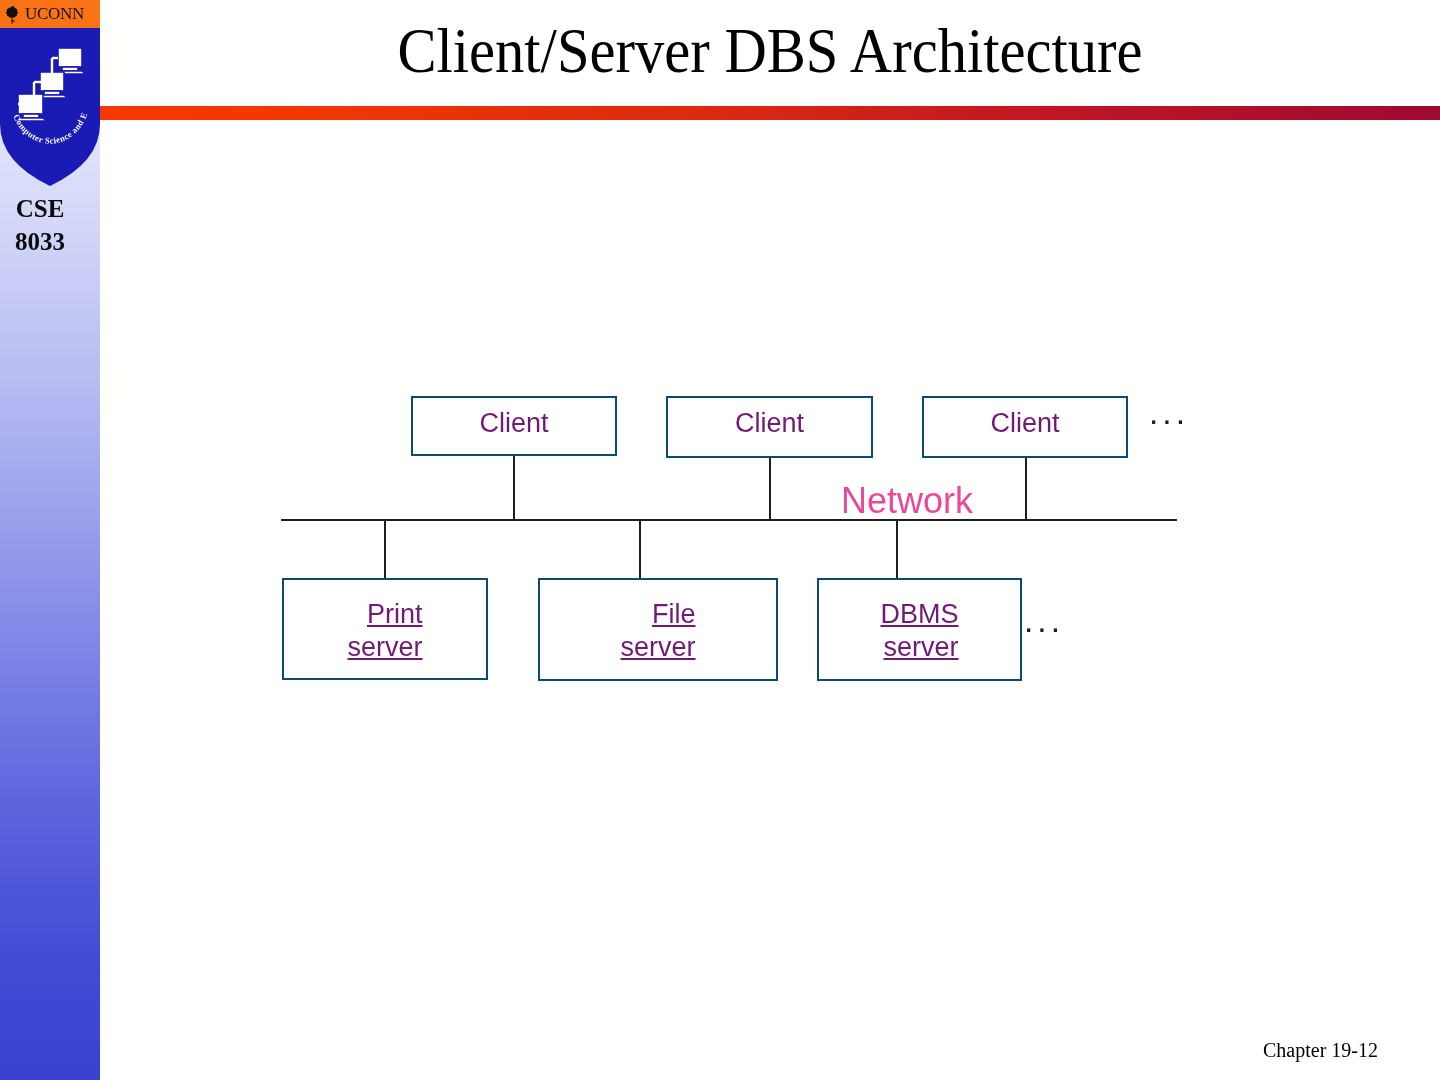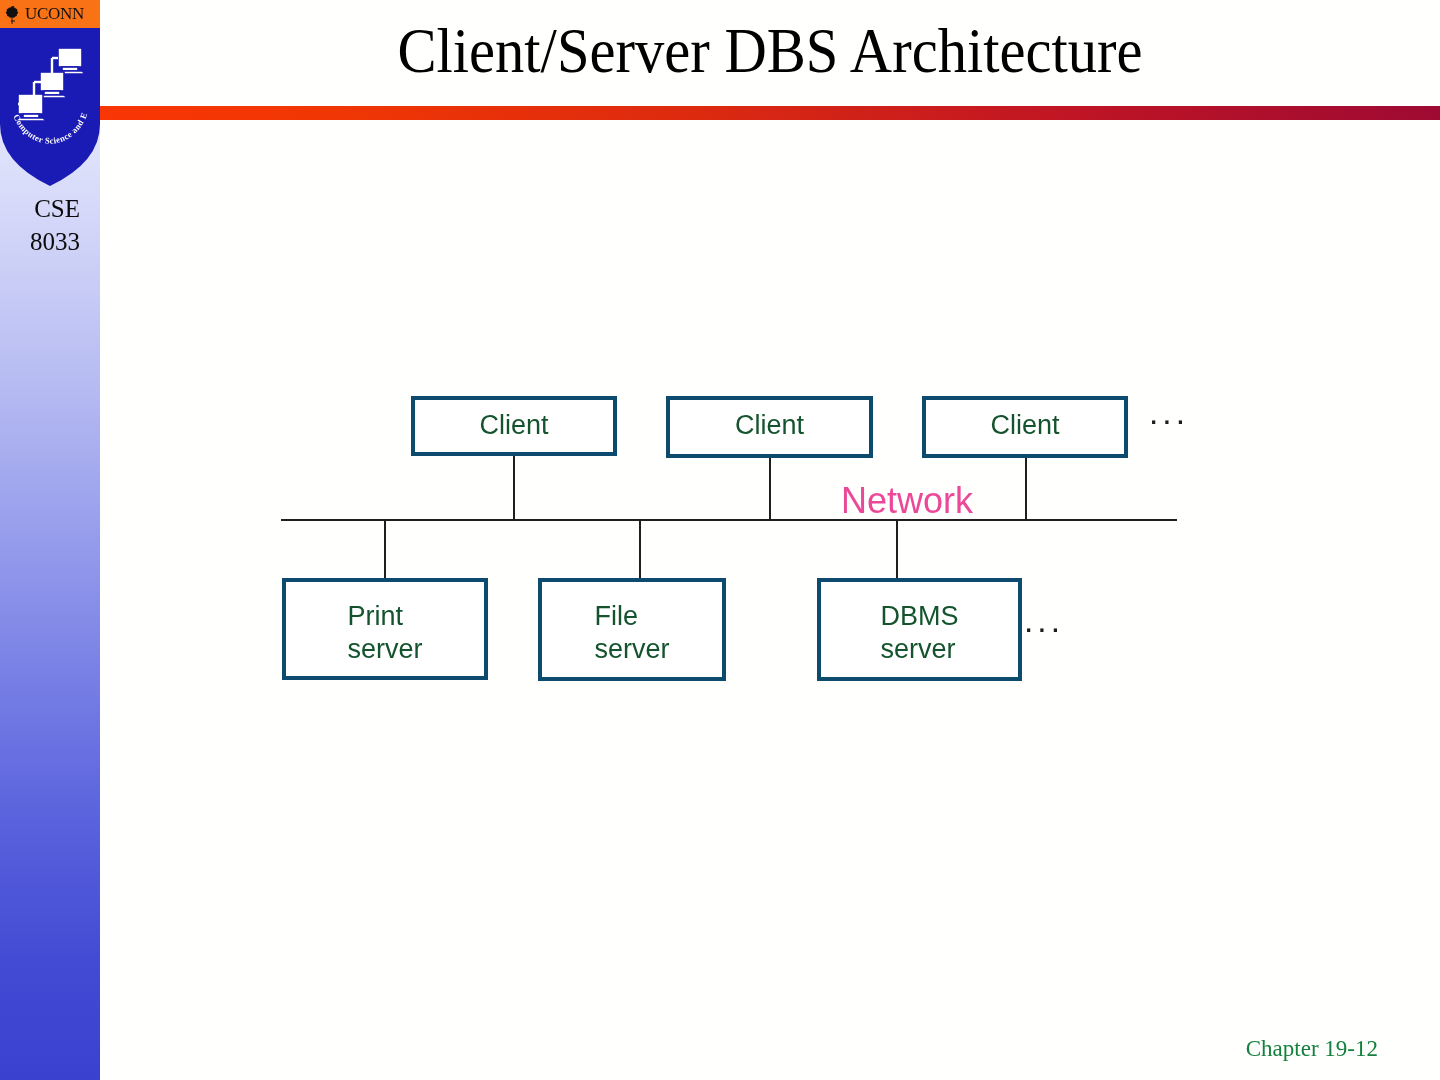--- a/index.html
+++ b/index.html
@@ -69,23 +69,23 @@
     top: 28px;
     width: 100px;
     height: 160px;
   }
 
   .cse-block {
     position: absolute;
     left: 0;
     top: 192px;
     width: 80px;
-    text-align: right;
-    font-family: "Liberation Serif", serif;
-    font-weight: normal;
+    text-align: center;
+    font-family: "Liberation Serif", serif;
+    font-weight: bold;
     font-size: 25px;
     line-height: 33px;
     color: #0b0b0b;
   }
 
   
   .title {
     position: absolute;
     left: 110px;
     top: 8px;
@@ -113,39 +113,40 @@
   
   .diagram {
     position: absolute;
     left: 0;
     top: 0;
     width: 1440px;
     height: 1080px;
   }
   .node {
     position: absolute;
-    border: 4px solid #0c4a6e;
+    border: 2px solid #0c4a6e;
     background: #ffffff;
     box-sizing: border-box;
     display: flex;
     align-items: center;
     justify-content: center;
-    text-align: left;
+    text-align: right;
     font-family: "Liberation Sans", sans-serif;
     font-size: 27px;
     line-height: 33px;
-    color: #14532d;
+    color: #701a75;
   }
   .node.client {
     align-items: flex-start;
     padding-top: 9px;
   }
   .node.server {
     align-items: flex-start;
     padding-top: 18px;
+    text-decoration: underline;
   }
   .node .lines { white-space: pre-line; }
 
   .wire {
     position: absolute;
     background: #1f1f1f;
   }
   .wire.v { width: 2px; }
   .wire.h { height: 2px; }
 
@@ -164,22 +165,22 @@
     color: #1c1c1c;
     white-space: nowrap;
   }
 
   
   .footer {
     position: absolute;
     right: 62px;
     bottom: 18px;
     font-family: "Liberation Serif", serif;
-    font-size: 23px;
-    color: #15803d;
+    font-size: 20px;
+    color: #000000;
     white-space: nowrap;
   }
 </style>
 </head>
 <body>
 
 <div class="slide">
 
   <div class="sidebar"></div>
 
@@ -255,21 +256,21 @@
     <div class="wire h" style="left:281px; top:519px; width:896px;"></div>
     <div class="net-label" style="left:841px; top:480px;">Network</div>
 
     <div class="wire v" style="left:384px; top:521px; height:57px;"></div>
     <div class="wire v" style="left:639px; top:521px; height:57px;"></div>
     <div class="wire v" style="left:896px; top:521px; height:57px;"></div>
 
     <div class="node server" style="left:282px; top:578px; width:206px; height:102px;">
       <span class="lines"><span>Print</span><br><span>server</span></span>
     </div>
-    <div class="node server" style="left:538px; top:578px; width:188px; height:103px;">
+    <div class="node server" style="left:538px; top:578px; width:240px; height:103px;">
       <span class="lines"><span>File</span><br><span>server</span></span>
     </div>
     <div class="node server" style="left:795px; top:578px; width:205px; height:103px;margin-left:22px;">
       <span class="lines"><span>DBMS</span><br><span>server</span></span>
     </div>
 
     <div class="ellipsis" style="left:1023px; top:608px;">···</div>
   </div>
 
   <div class="footer">Chapter 19-12</div>

